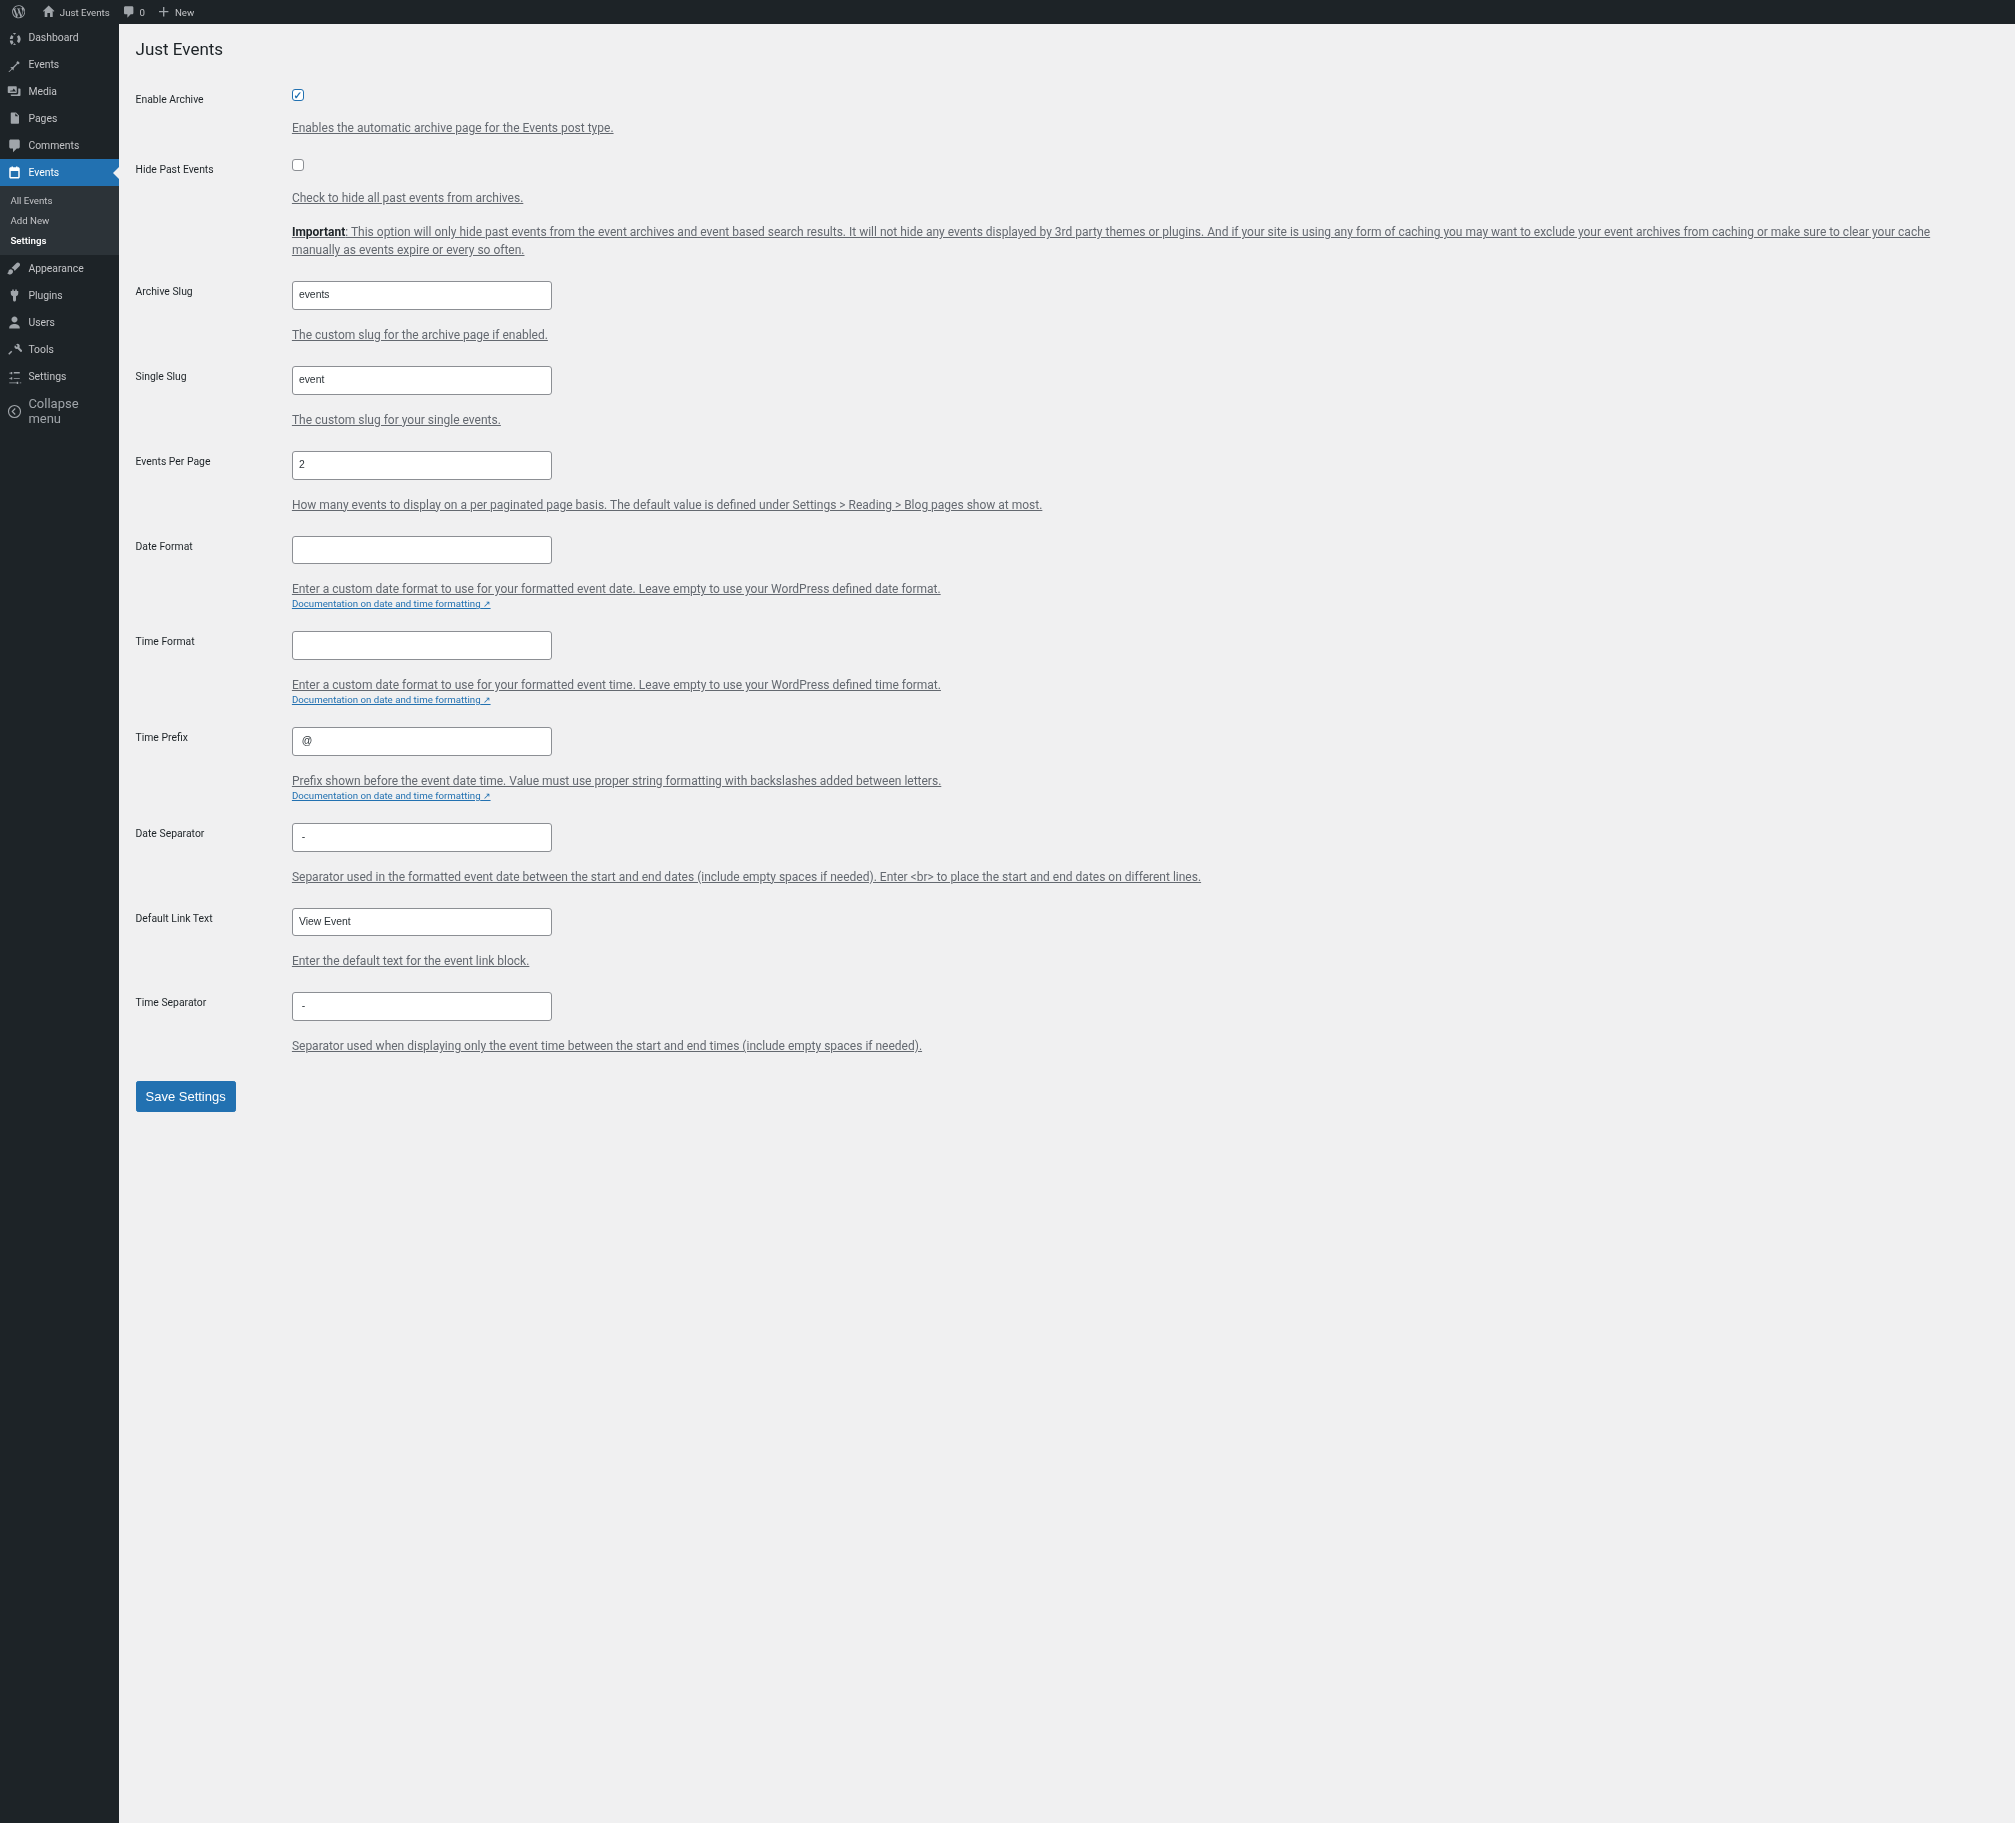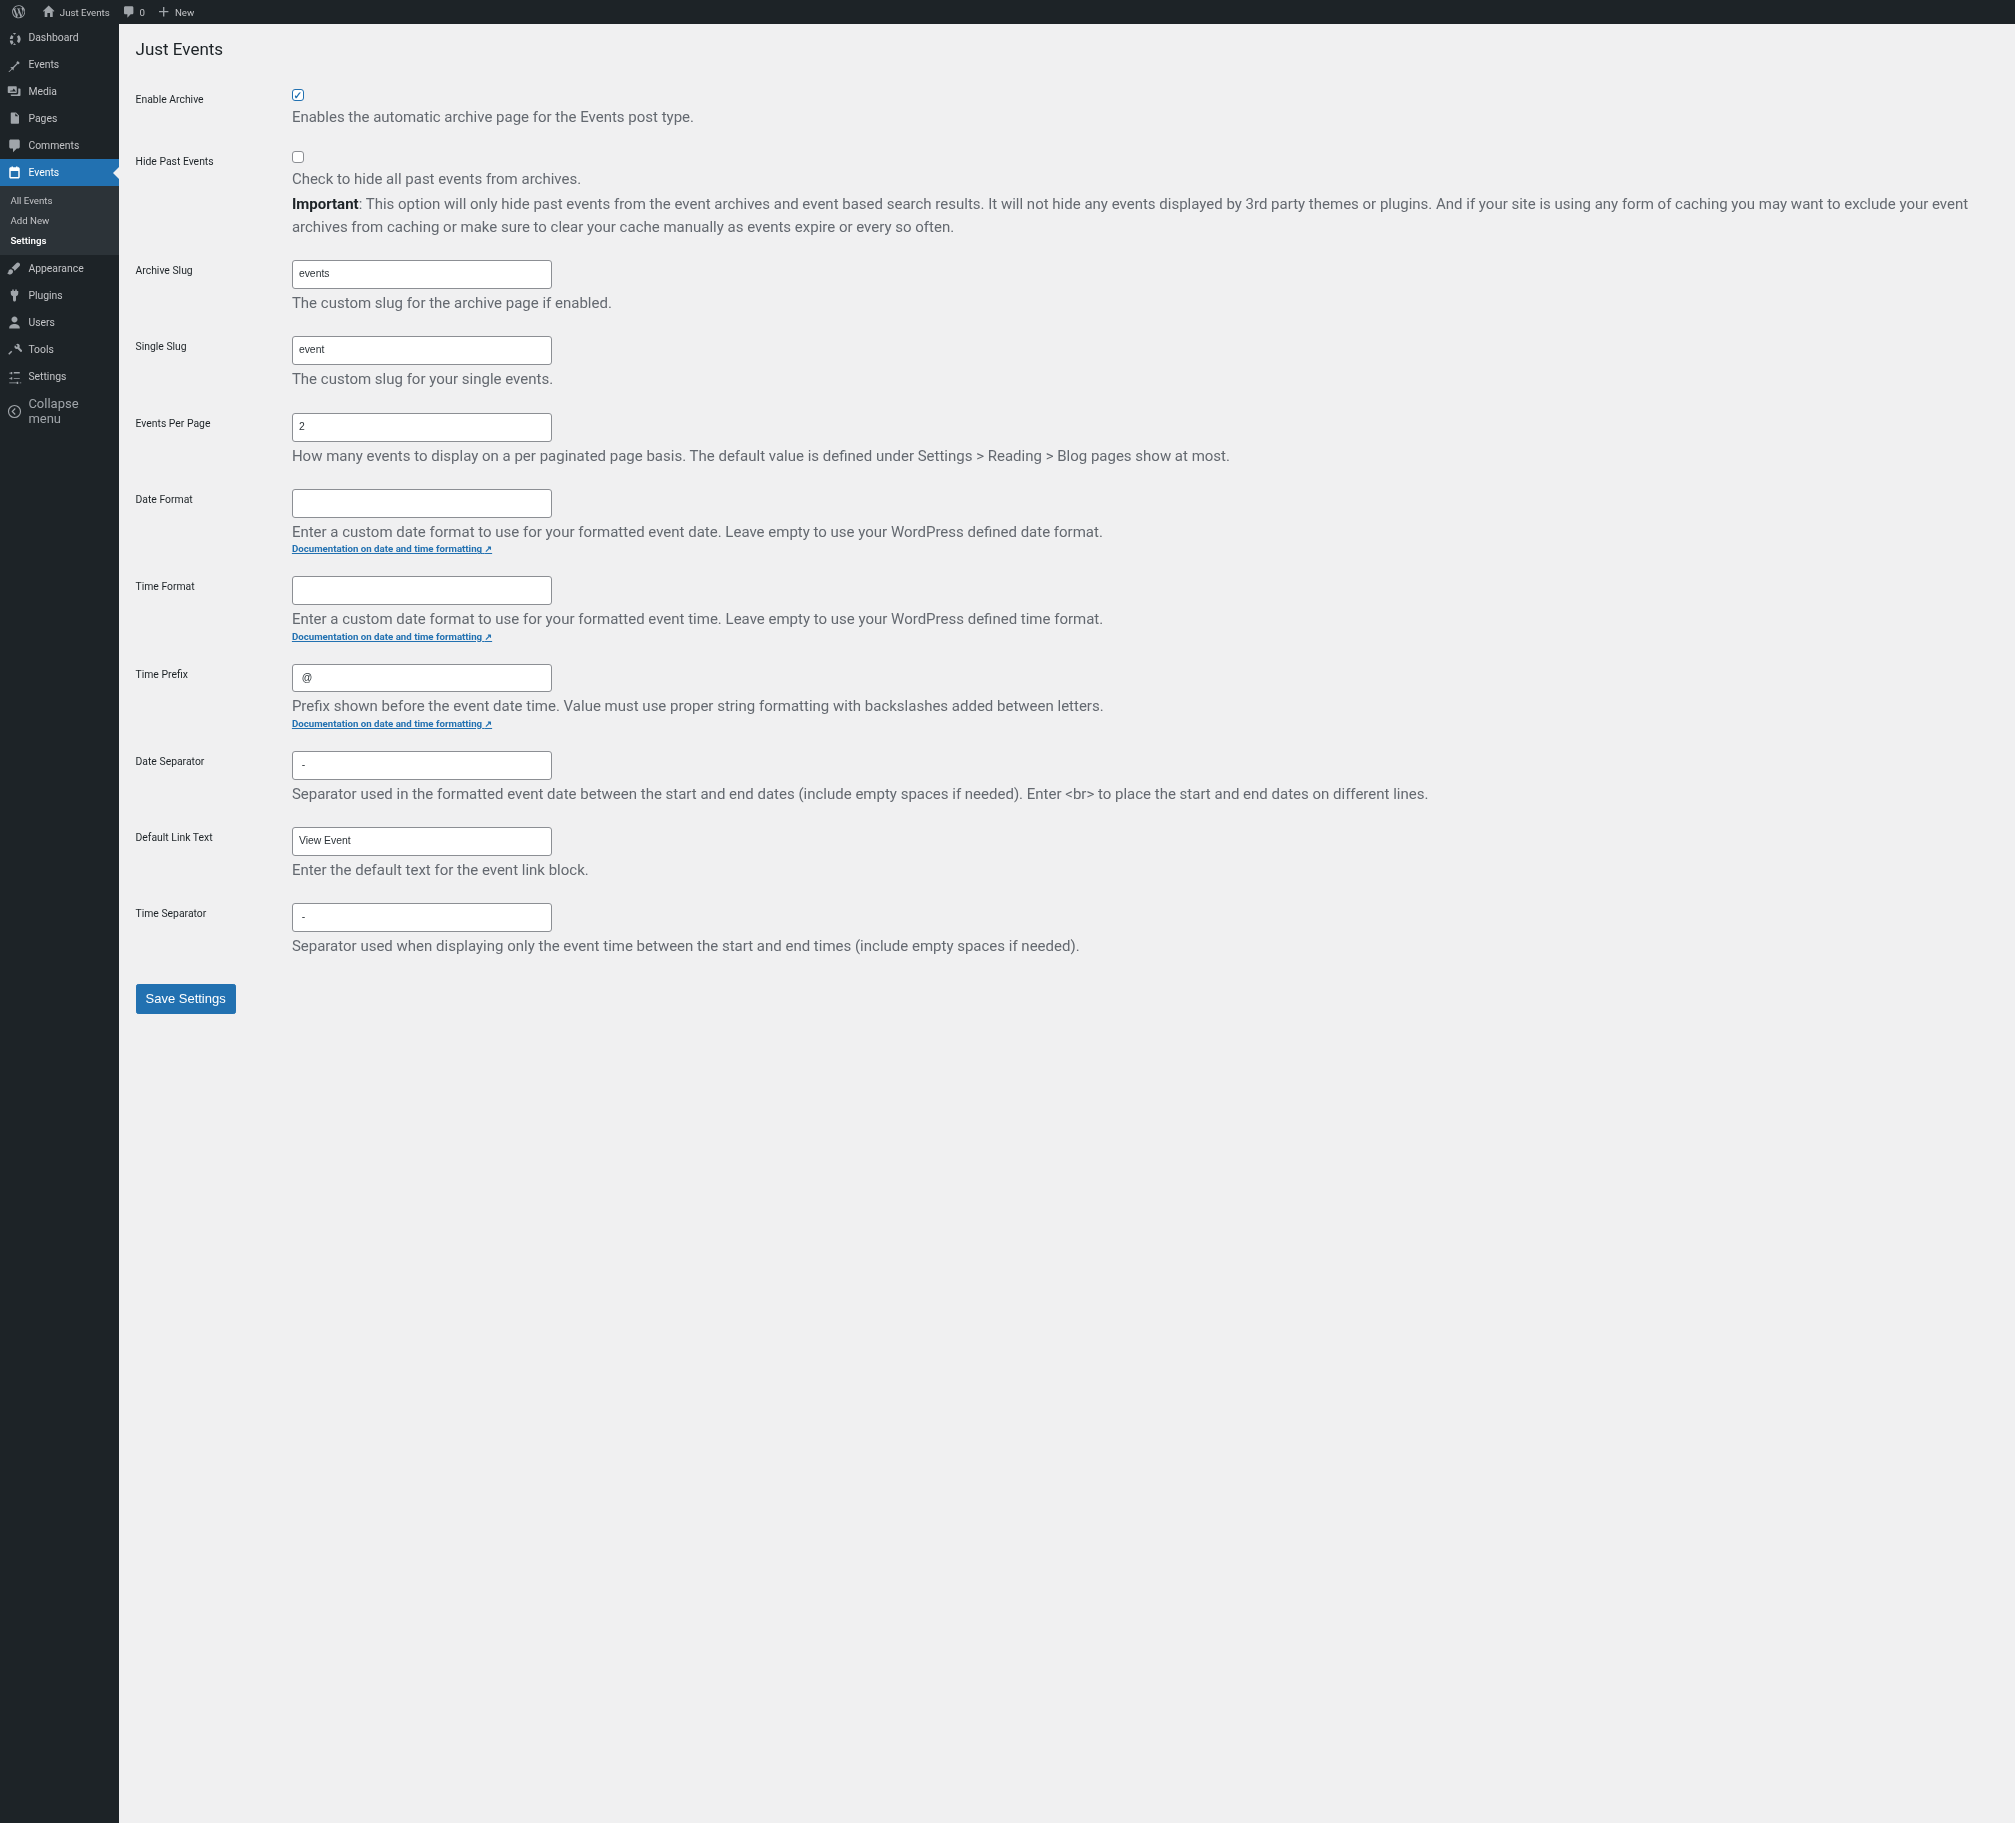--- a/index.html
+++ b/index.html
@@ -165,30 +165,30 @@
   }
   .form-table input[type="checkbox"]:checked::after {
     content: "✓";
     position: absolute;
     top: -1.5px; left: 0.7px;
     font-size: 10.4px;
     color: #2271b1;
     font-weight: bold;
   }
   .description {
-    font-size: 15px;
+    font-size: 12px;
     color: #646970;
-    margin-top: 3px;
+    margin-top: 16px;
     line-height: 1.5;
+    text-decoration: underline;
   }
   .description strong { color: #1d2327; }
   .description a, a.doc-link {
     color: #2271b1;
     text-decoration: underline;
-    font-weight: bold;
   }
   .ext-icon { font-size: 9px; text-decoration: none; }
   .submit {
     padding: 15px 0;
   }
   .button-primary {
     background: #2271b1;
     border: 0.7px solid #2271b1;
     color: #fff;
     padding: 4.5px 9px;

